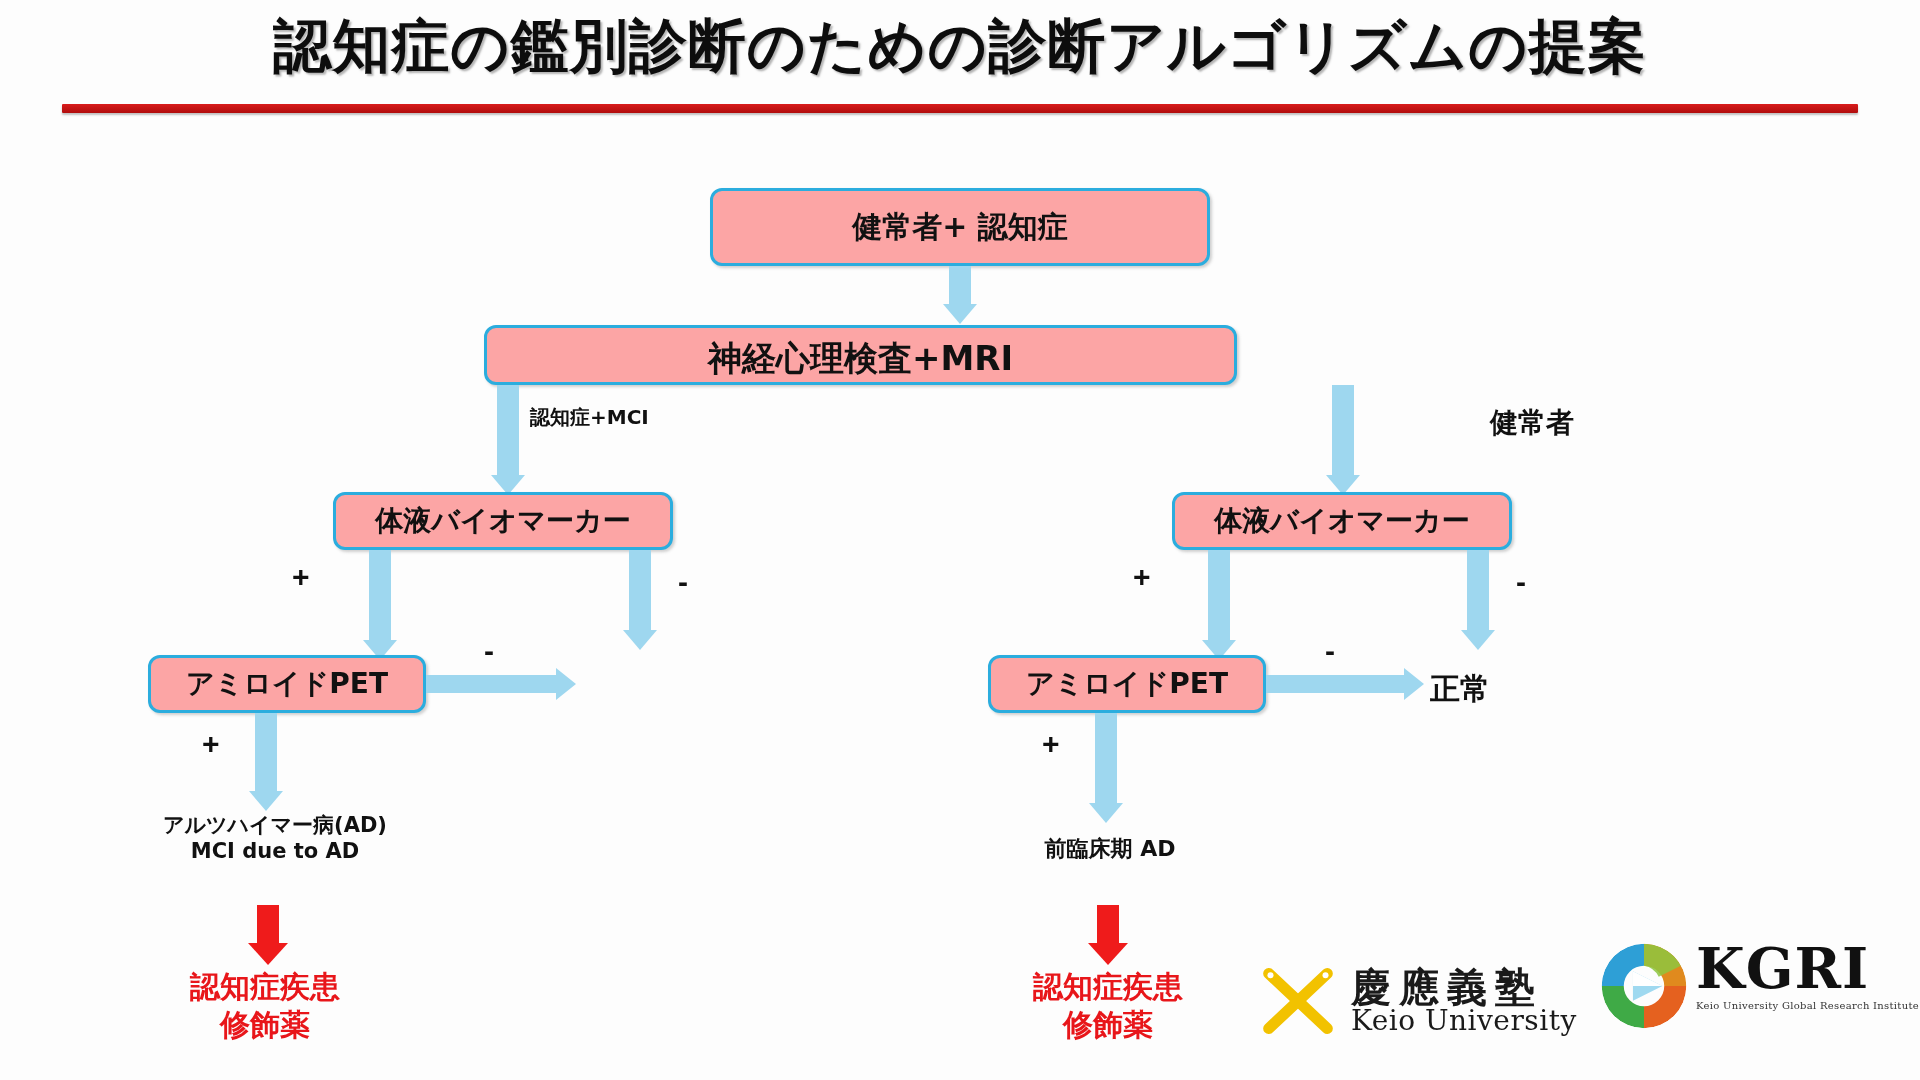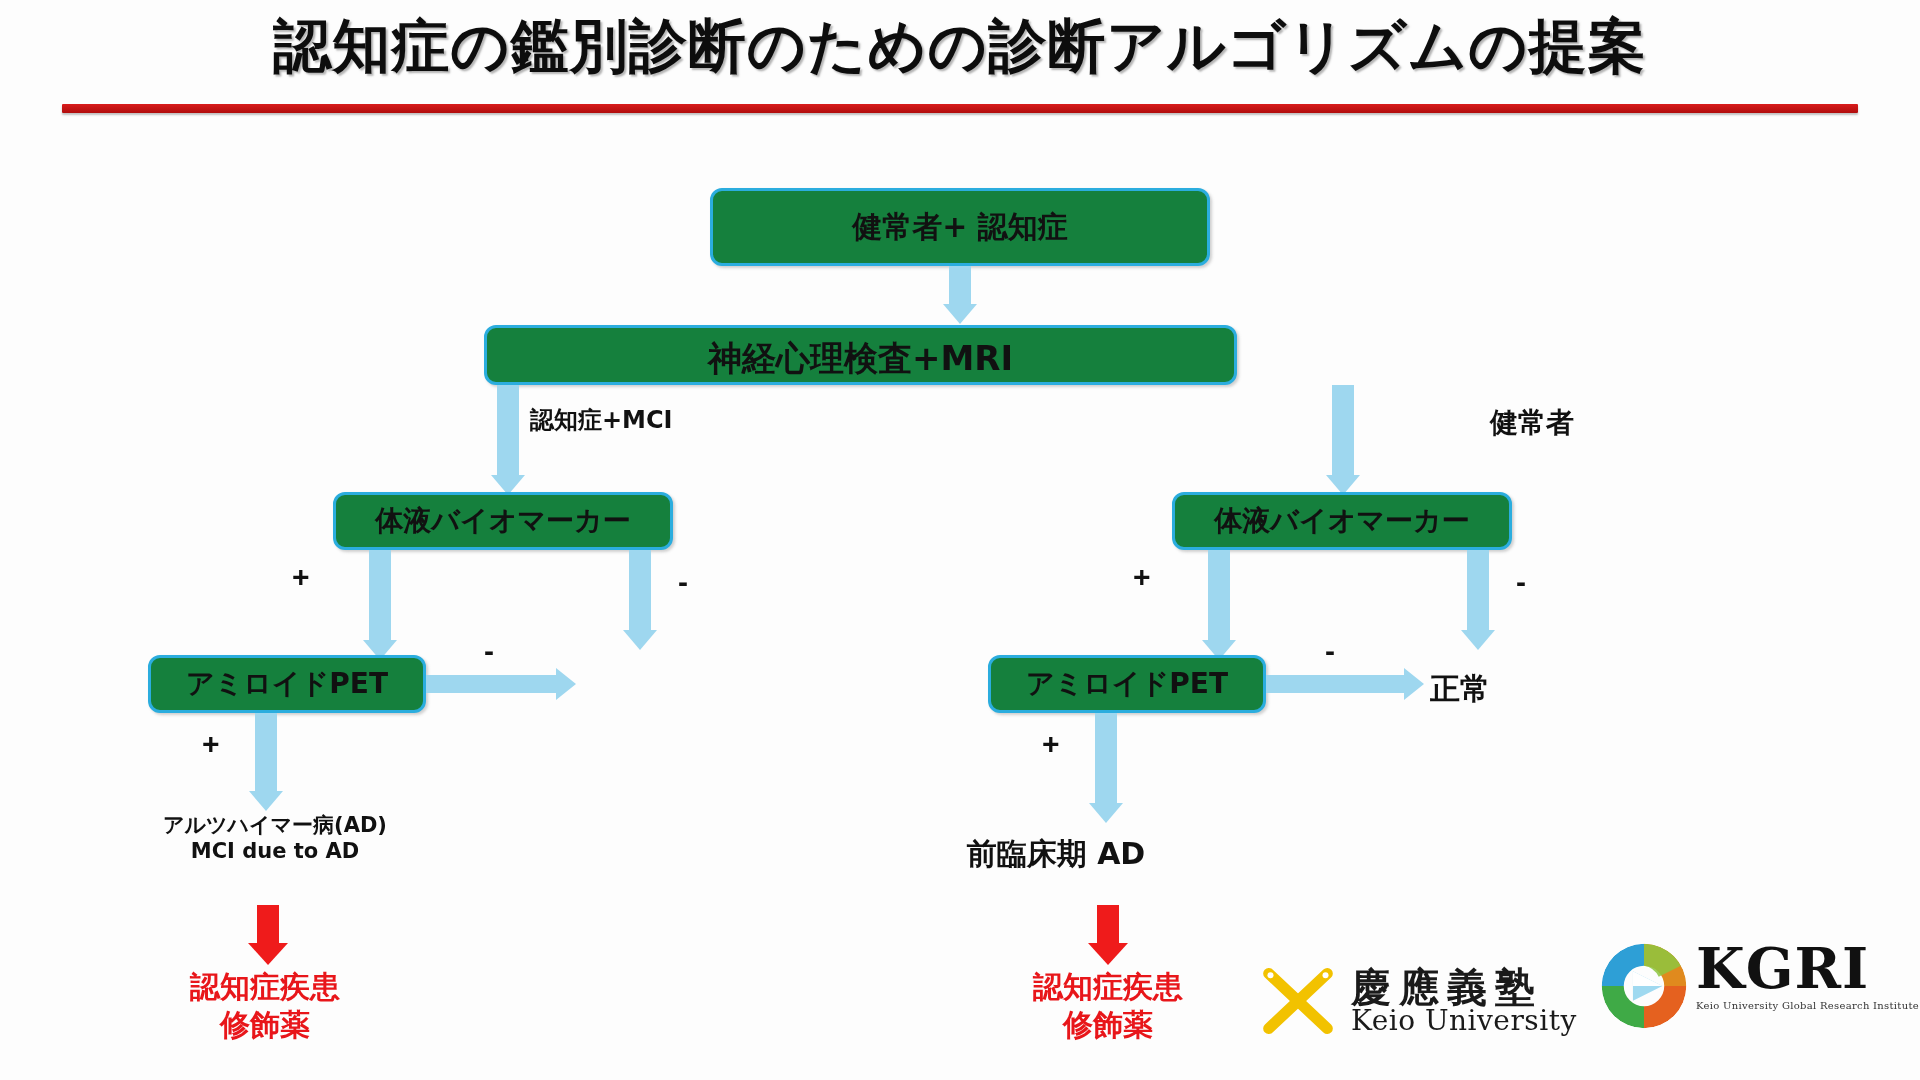--- a/index.html
+++ b/index.html
@@ -36,21 +36,21 @@
     width:1796px;height:9px;
     background:linear-gradient(#d91c1c,#b00d0d);
     border-radius:1px;
     box-shadow:0 2px 2px rgba(120,120,120,0.45);
   }
 
   
   .node{
     position:absolute;
     box-sizing:border-box;
-    background:#15803d;
+    background:#fca5a5;
     border:3px solid #2badde;
     border-radius:12px;
     display:flex;align-items:center;justify-content:center;
     color:#111;
     font-weight:bold;
     text-align:center;
     box-shadow:2px 2px 3px rgba(150,150,150,0.45);
     font-family:"DejaVu Sans","Liberation Sans",sans-serif;
   }
 
@@ -165,21 +165,21 @@
   </div>
 
   <div class="node" style="left:484px;top:325px;width:753px;height:60px;font-size:34px;align-items:flex-end;">
     <span>神経心理検査+MRI</span>
   </div>
 
   <div class="arrow-down" style="left:485px;top:385px;width:46px;height:110px;">
     <div class="shaft" style="width:22px;height:92px;"></div>
     <div class="head"></div>
   </div>
-  <div class="label" style="left:530px;top:405px;width:230px;font-size:24px;text-align:left;">認知症+MCI</div>
+  <div class="label" style="left:530px;top:405px;width:230px;font-size:20px;text-align:left;">認知症+MCI</div>
 
   <div class="arrow-down" style="left:1320px;top:385px;width:46px;height:110px;">
     <div class="shaft" style="width:22px;height:92px;"></div>
     <div class="head"></div>
   </div>
   <div class="label" style="left:1375px;top:405px;width:180px;font-size:28px;text-align:right;margin-left:19px;">健常者</div>
 
   <div class="node" style="left:333px;top:492px;width:340px;height:58px;font-size:28px;">
     <span>体液バイオマーカー</span>
   </div>
@@ -251,21 +251,21 @@
   <div class="sign" style="left:1325px;top:634px;">-</div>
 
   <div class="label" style="left:1430px;top:670px;width:200px;font-size:30px;text-align:left;">正常</div>
 
   <div class="arrow-down" style="left:1083px;top:713px;width:46px;height:110px;">
     <div class="shaft" style="width:22px;height:92px;"></div>
     <div class="head"></div>
   </div>
   <div class="sign" style="left:1042px;top:727px;">+</div>
 
-  <div class="label" style="left:876px;top:835px;width:360px;font-size:30px;">前臨床期 AD</div>
+  <div class="label" style="left:930px;top:835px;width:360px;font-size:22px;">前臨床期 AD</div>
 
   <div class="arrow-red" style="left:1085px;top:905px;width:46px;height:60px;">
     <div class="shaft" style="width:22px;height:40px;"></div>
     <div class="head"></div>
   </div>
 
   <div class="label red" style="left:958px;top:968px;width:300px;font-size:30px;">認知症疾患
 修飾薬</div>
 
   <div class="logo-keio" style="left:1255px;top:958px;">

